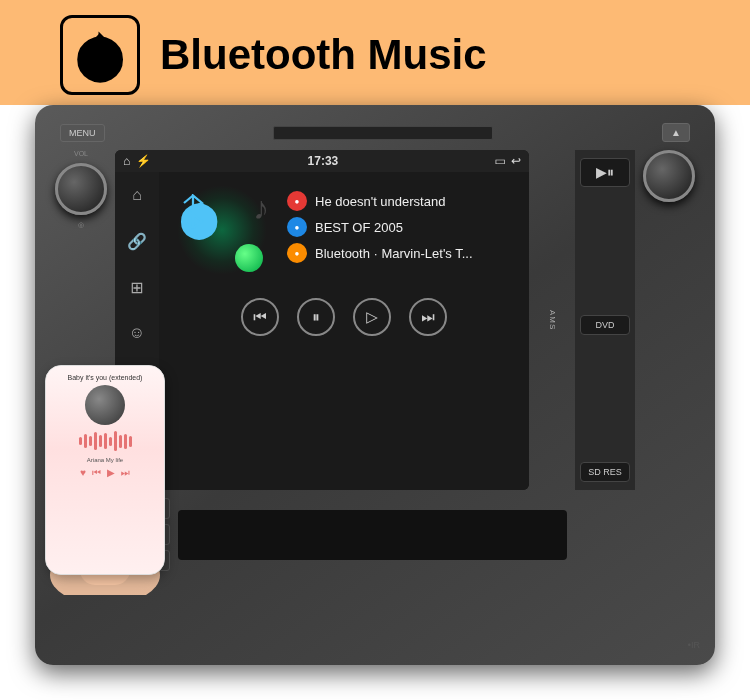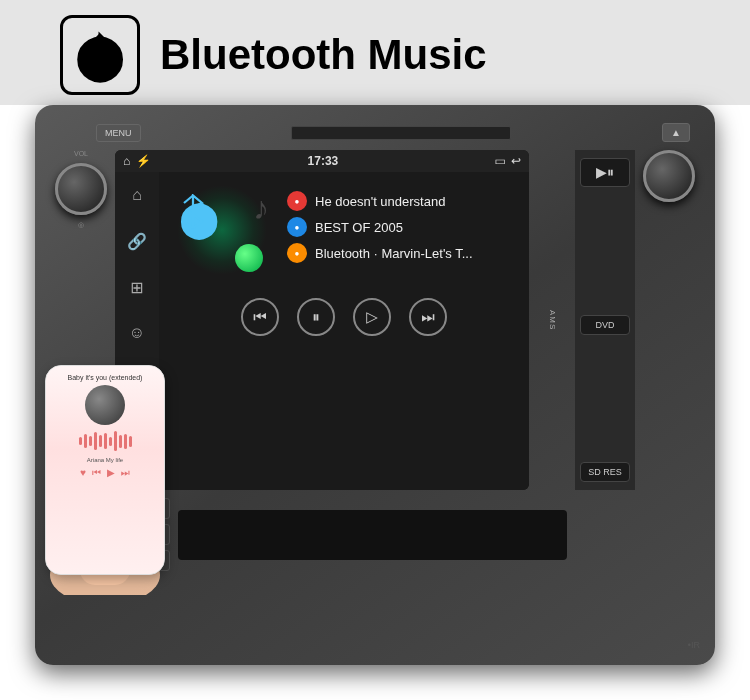--- a/index.html
+++ b/index.html
@@ -10,21 +10,21 @@
       font-family: Arial, sans-serif;
       overflow: hidden;
       position: relative;
     }
 
     
     .header {
       display: flex;
       align-items: center;
       padding: 15px 20px 10px 60px;
-      background: #e5e5e5;
+      background: #fdba74;
     }
     .bluetooth-logo-box {
       width: 80px;
       height: 80px;
       border: 3px solid #000;
       border-radius: 12px;
       display: flex;
       align-items: center;
       justify-content: center;
       margin-right: 20px;
@@ -422,21 +422,21 @@
       <line x1="24" y1="44" x2="14" y2="34" stroke="#000" stroke-width="3"></line>
       <line x1="24" y1="4" x2="14" y2="14" stroke="#000" stroke-width="3"></line>
     </svg>
   </div>
   <h1 class="header-title">Bluetooth Music</h1>
 </div>
 
 <div class="car-unit">
 
   <div class="car-top-bar">
-    <div style="display:flex;gap:6px;margin-left:36px;">
+    <div style="display:flex;gap:6px;">
       <div class="menu-btn">MENU</div>
     </div>
     <div class="cd-slot"></div>
     <div class="eject-btn">▲</div>
   </div>
 
   <div class="main-display-row">
 
     <div style="display:flex;flex-direction:column;align-items:center;gap:4px;">
       <div style="font-size:7px;color:#888;margin-bottom:2px;">VOL</div>

